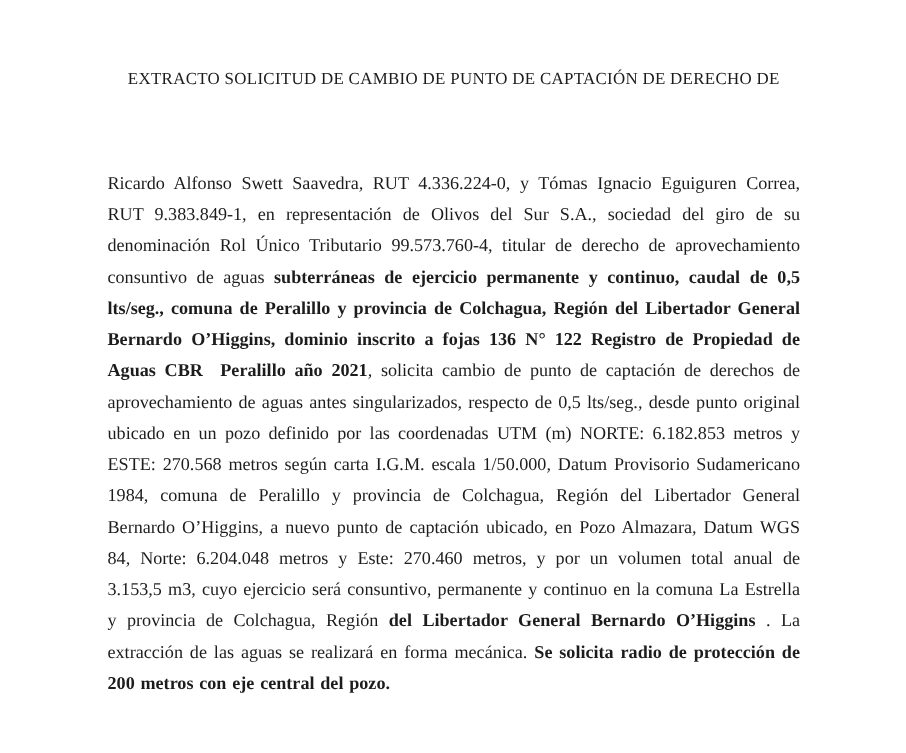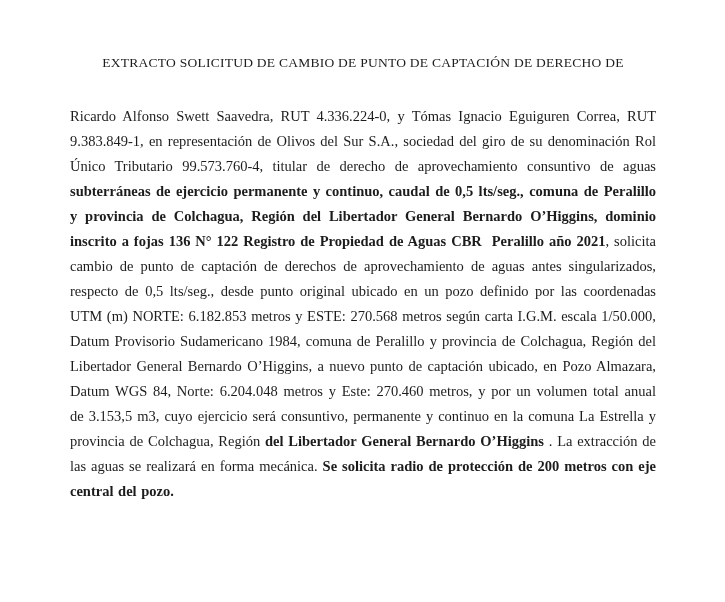--- a/index.html
+++ b/index.html
@@ -21,24 +21,24 @@
     height: 602px;
     padding: 52px 69px 0 70px;
     background: #ffffff;
   }
   .doc-title {
     text-align: center;
     font-size: 13.5px;
     line-height: 22.5px;
     letter-spacing: 0.25px;
     font-weight: 400;
-    margin: 0 0 29px 0;
+    margin: 0 0 60px 0;
   }
   .doc-body {
-    margin: 0;
+    margin: 16px;
     text-align: justify;
     font-size: 14.5px;
     line-height: 25px;
     word-spacing: 1px;
   }
   .doc-body .bold {
     font-weight: 700;
   }
 </style>
 </head>

